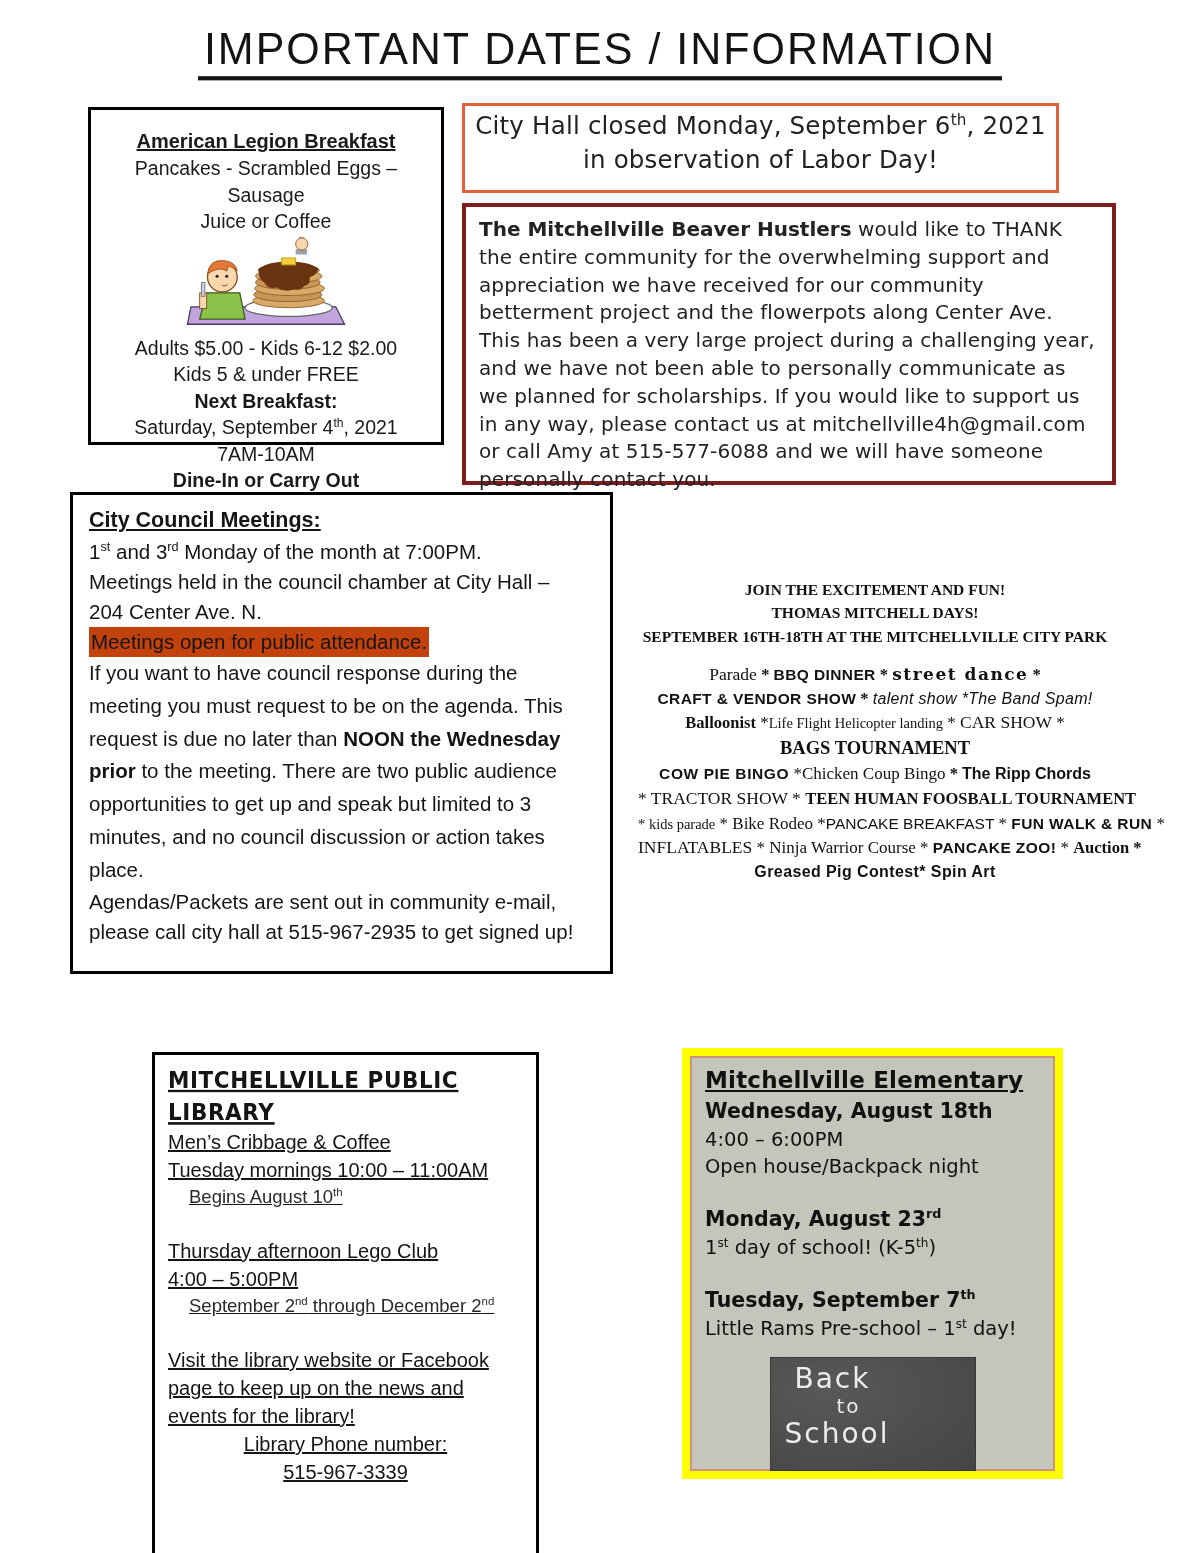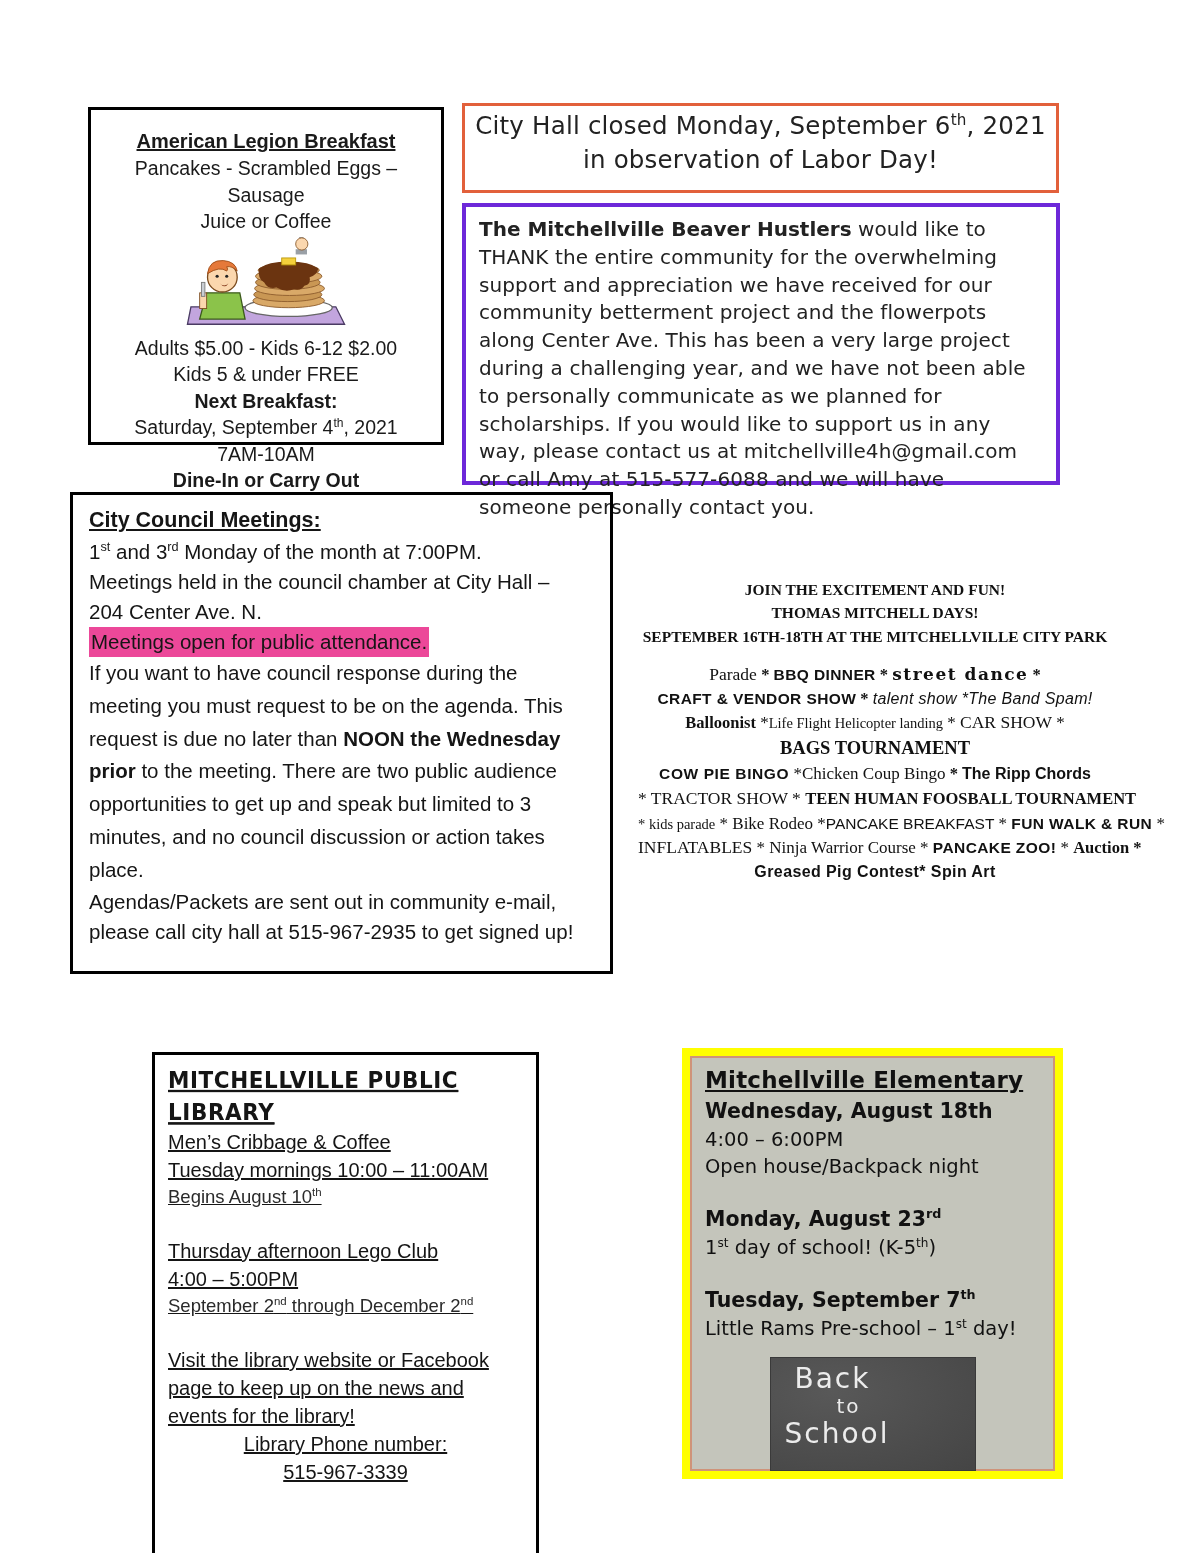--- a/index.html
+++ b/index.html
@@ -34,36 +34,36 @@
   
   .cityhall {
     position:absolute; left:462px; top:103px; width:597px; height:90px;
     border:3px solid #E2603B; text-align:center; padding-top:3px;
     font-family:"DejaVu Sans", sans-serif; font-size:24.5px; line-height:1.38;
     color:#222; letter-spacing:0.2px;
   }
 
   
   .hustlers {
-    position:absolute; left:462px; top:203px; width:598px; height:282px;
-    border:4px solid #6d28d9; padding:9px 13px;
+    position:absolute; left:462px; top:203px; width:654px; height:282px;
+    border:4px solid #7f1d1d; padding:9px 13px;
     font-family:"DejaVu Sans", sans-serif; font-size:20px; line-height:1.39;
     color:#222; text-align:left; letter-spacing:0.1px;
   }
   .hustlers b { letter-spacing:0; }
 
   
   .council {
     position:absolute; left:70px; top:492px; width:543px; height:482px;
     border:3px solid #000; padding:10px 16px;
     font-size:20.5px; line-height:1.47; color:#151515;
   }
   .council .c-title { font-weight:bold; text-decoration:underline; font-size:21.5px; }
   .council .c-para { line-height:1.6; }
-  .council .hl { background:#ec4899; display:inline-block; padding:0 2px; }
+  .council .hl { background:#c2410c; display:inline-block; padding:0 2px; }
 
   
   .festival {
     position:absolute; left:638px; top:578px; width:474px; text-align:center;
     color:#111;
   }
   .festival .f-head { font-family:"Liberation Serif", serif; font-weight:bold; font-size:15.5px; line-height:1.5; }
   .festival .f-line { margin-top:3px; line-height:1.25; white-space:nowrap; }
   .seg-serif   { font-family:"Liberation Serif", serif; font-size:17px; }
   .seg-serifsm { font-family:"Liberation Serif", serif; font-size:14.5px; }
@@ -79,21 +79,21 @@
   .library {
     position:absolute; left:152px; top:1052px; width:387px; height:557px;
     border:3px solid #000; padding:9px 13px;
     font-size:20px; line-height:1.4; color:#151515;text-decoration:underline;
   }
   .library .lib-title {
     font-family:"DejaVu Sans", sans-serif; font-weight:900; font-size:21.5px;
     letter-spacing:0.6px; text-decoration:underline; transform:scaleY(1.08);
     transform-origin:left top; margin-bottom:4px;
   }
-  .library .lib-sm { font-size:18.5px; color:#2a2a2a; }
+  .library .lib-sm { font-size:18.5px; color:#2a2a2a;margin-left:21px; }
   .library .gap { height:27px; }
   .library .ctr { text-align:center; }
 
   
   .elementary {
     position:absolute; left:682px; top:1048px; width:381px; height:431px;
     background:#C4C5BB; border:8px solid #FFFF00;
     box-shadow: inset 0 0 0 2px rgba(214,120,86,0.65);
     padding:8px 15px; font-family:"DejaVu Sans", sans-serif;
     font-size:19.5px; line-height:1.42; color:#111;
@@ -112,20 +112,23 @@
   }
   .board .bd1 { font-size:28px; margin-left:10px; line-height:1.1; }
   .board .bd2 { font-size:20px; margin-left:52px; line-height:1.1; }
   .board .bd3 { font-size:28px; line-height:1.2; }
 </style>
 </head>
 <body>
 
 <div class="page">
 
+  <div class="page-title">
+    <span>IMPORTANT DATES / INFORMATION</span>
+  </div>
 
   <div class="breakfast">
     <div class="b-title">American Legion Breakfast</div>
     <div>Pancakes - Scrambled Eggs – Sausage</div>
     <div>Juice or Coffee</div>
     <div class="clip">
       <svg viewBox="0 0 180 110" width="178" height="96">
 
         <polygon points="4,80 170,80 180,100 0,100" fill="#C2A5DE" stroke="#4a3b63" stroke-width="1.5"></polygon>
 

